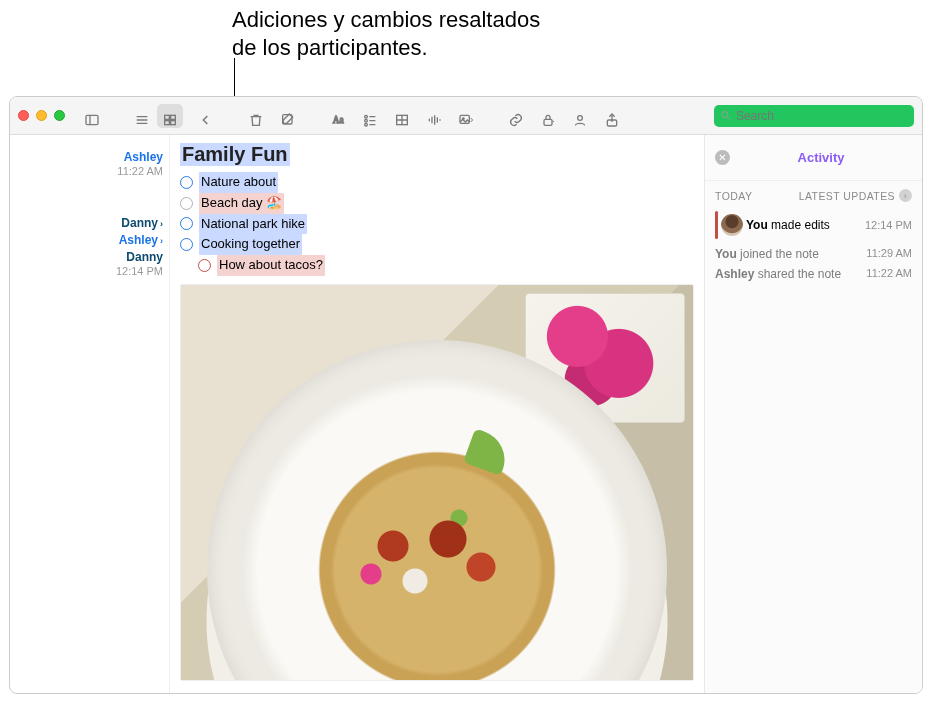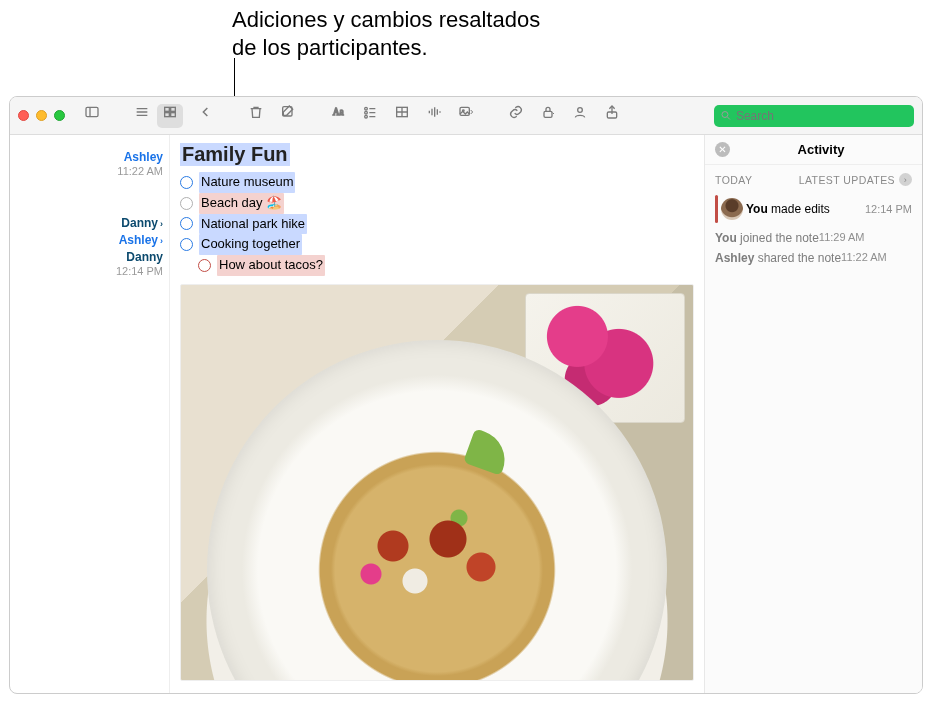--- a/index.html
+++ b/index.html
@@ -68,21 +68,21 @@
   }
   .traffic { display:flex; gap:7px; margin-right: 8px; }
   .dot { width:11px; height:11px; border-radius:50%; }
   .dot.red{background:#ff5f57;border:0.5px solid #e14942;}
   .dot.yellow{background:#febc2e;border:0.5px solid #dfa023;}
   .dot.green{background:#28c840;border:0.5px solid #1fa633;}
 
   .tbtn {
     width: 26px; height: 24px;
     border-radius:5px;
-    display:flex; align-items:flex-start; justify-content:center;
+    display:flex; align-items:flex-end; justify-content:center;
     color:#7a7a7a;
   }
   .tbtn.active { background:#dedede; }
   .tgroup { display:flex; gap:2px; margin-right:4px; }
   .tbtn svg { width:16px; height:16px; }
   .spacer12{width:12px}
 
   .search-box {
     display:flex; align-items:center;
     margin-left:auto;
@@ -223,21 +223,21 @@
     padding:7px 10px;
     border-bottom:1px solid #eee;
   }
   .activity-head .close {
     width:15px;height:15px;border-radius:50%;
     background:#bcbcbc;color:#fff;
     display:flex;align-items:center;justify-content:center;
     font-size:10px;line-height:1;
   }
   .activity-head .title {
-    margin:0 auto; font-weight:600; color:#000000; font-size:13px;
+    margin:8px auto; font-weight:600; color:#8b5cf6; font-size:13px;
   }
   .activity-sub {
     display:flex;justify-content:space-between;align-items:center;
     padding:8px 10px 4px;
     color:#8a8a8a; font-size:10.5px;
     letter-spacing:.04em;
   }
   .activity-sub .latest{display:flex;align-items:center;gap:4px;justify-content:flex-end;}
   .latest-arrow{width:13px;height:13px;border-radius:50%;background:#d2d2d2;
     display:flex;align-items:center;justify-content:center;color:#888;font-size:9px;}
@@ -246,21 +246,21 @@
     padding:5px 10px;
     gap:3px;
   }
   .edge{width:3px;height:28px;background:#c24e46;border-radius:2px;}
   .avatar{width:22px;height:22px;border-radius:50%;
     background:radial-gradient(circle at 50% 35%, #5a3d2a 0 6px, #8b6a4f 7px 11px, #d7c6b5 12px);
     flex-shrink:0;}
   .act-text{flex:1;}
   .act-text .b{font-weight:700;}
   .act-time{color:#8f8f8f;font-size:11px;}
-  .act-light{color:#7d7d7d;padding:3px 10px;display:flex;}
+  .act-light{color:#7d7d7d;padding:3px 10px;display:flex;justify-content:space-between;}
 
 </style>
 </head>
 <body>
 
 <div class="callout">
   <div>Adiciones y cambios resaltados</div>
   <div>de los participantes.</div>
 </div>
 <div class="callout-line"></div>
@@ -422,21 +422,21 @@
       </div>
     </div>
 
     <div class="note">
       <div>
         <span class="note-title">Family Fun</span>
       </div>
       <ul class="checklist">
         <li>
           <span class="chk blue"></span>
-          <span class="hl-blue">Nature museum</span>
+          <span class="hl-blue">Nature about</span>
         </li>
         <li>
           <span class="chk grey"></span>
           <span class="hl-pink">Beach day 🏖️</span>
         </li>
         <li>
           <span class="chk blue"></span>
           <span class="hl-blue">National park hike</span>
         </li>
         <li>

